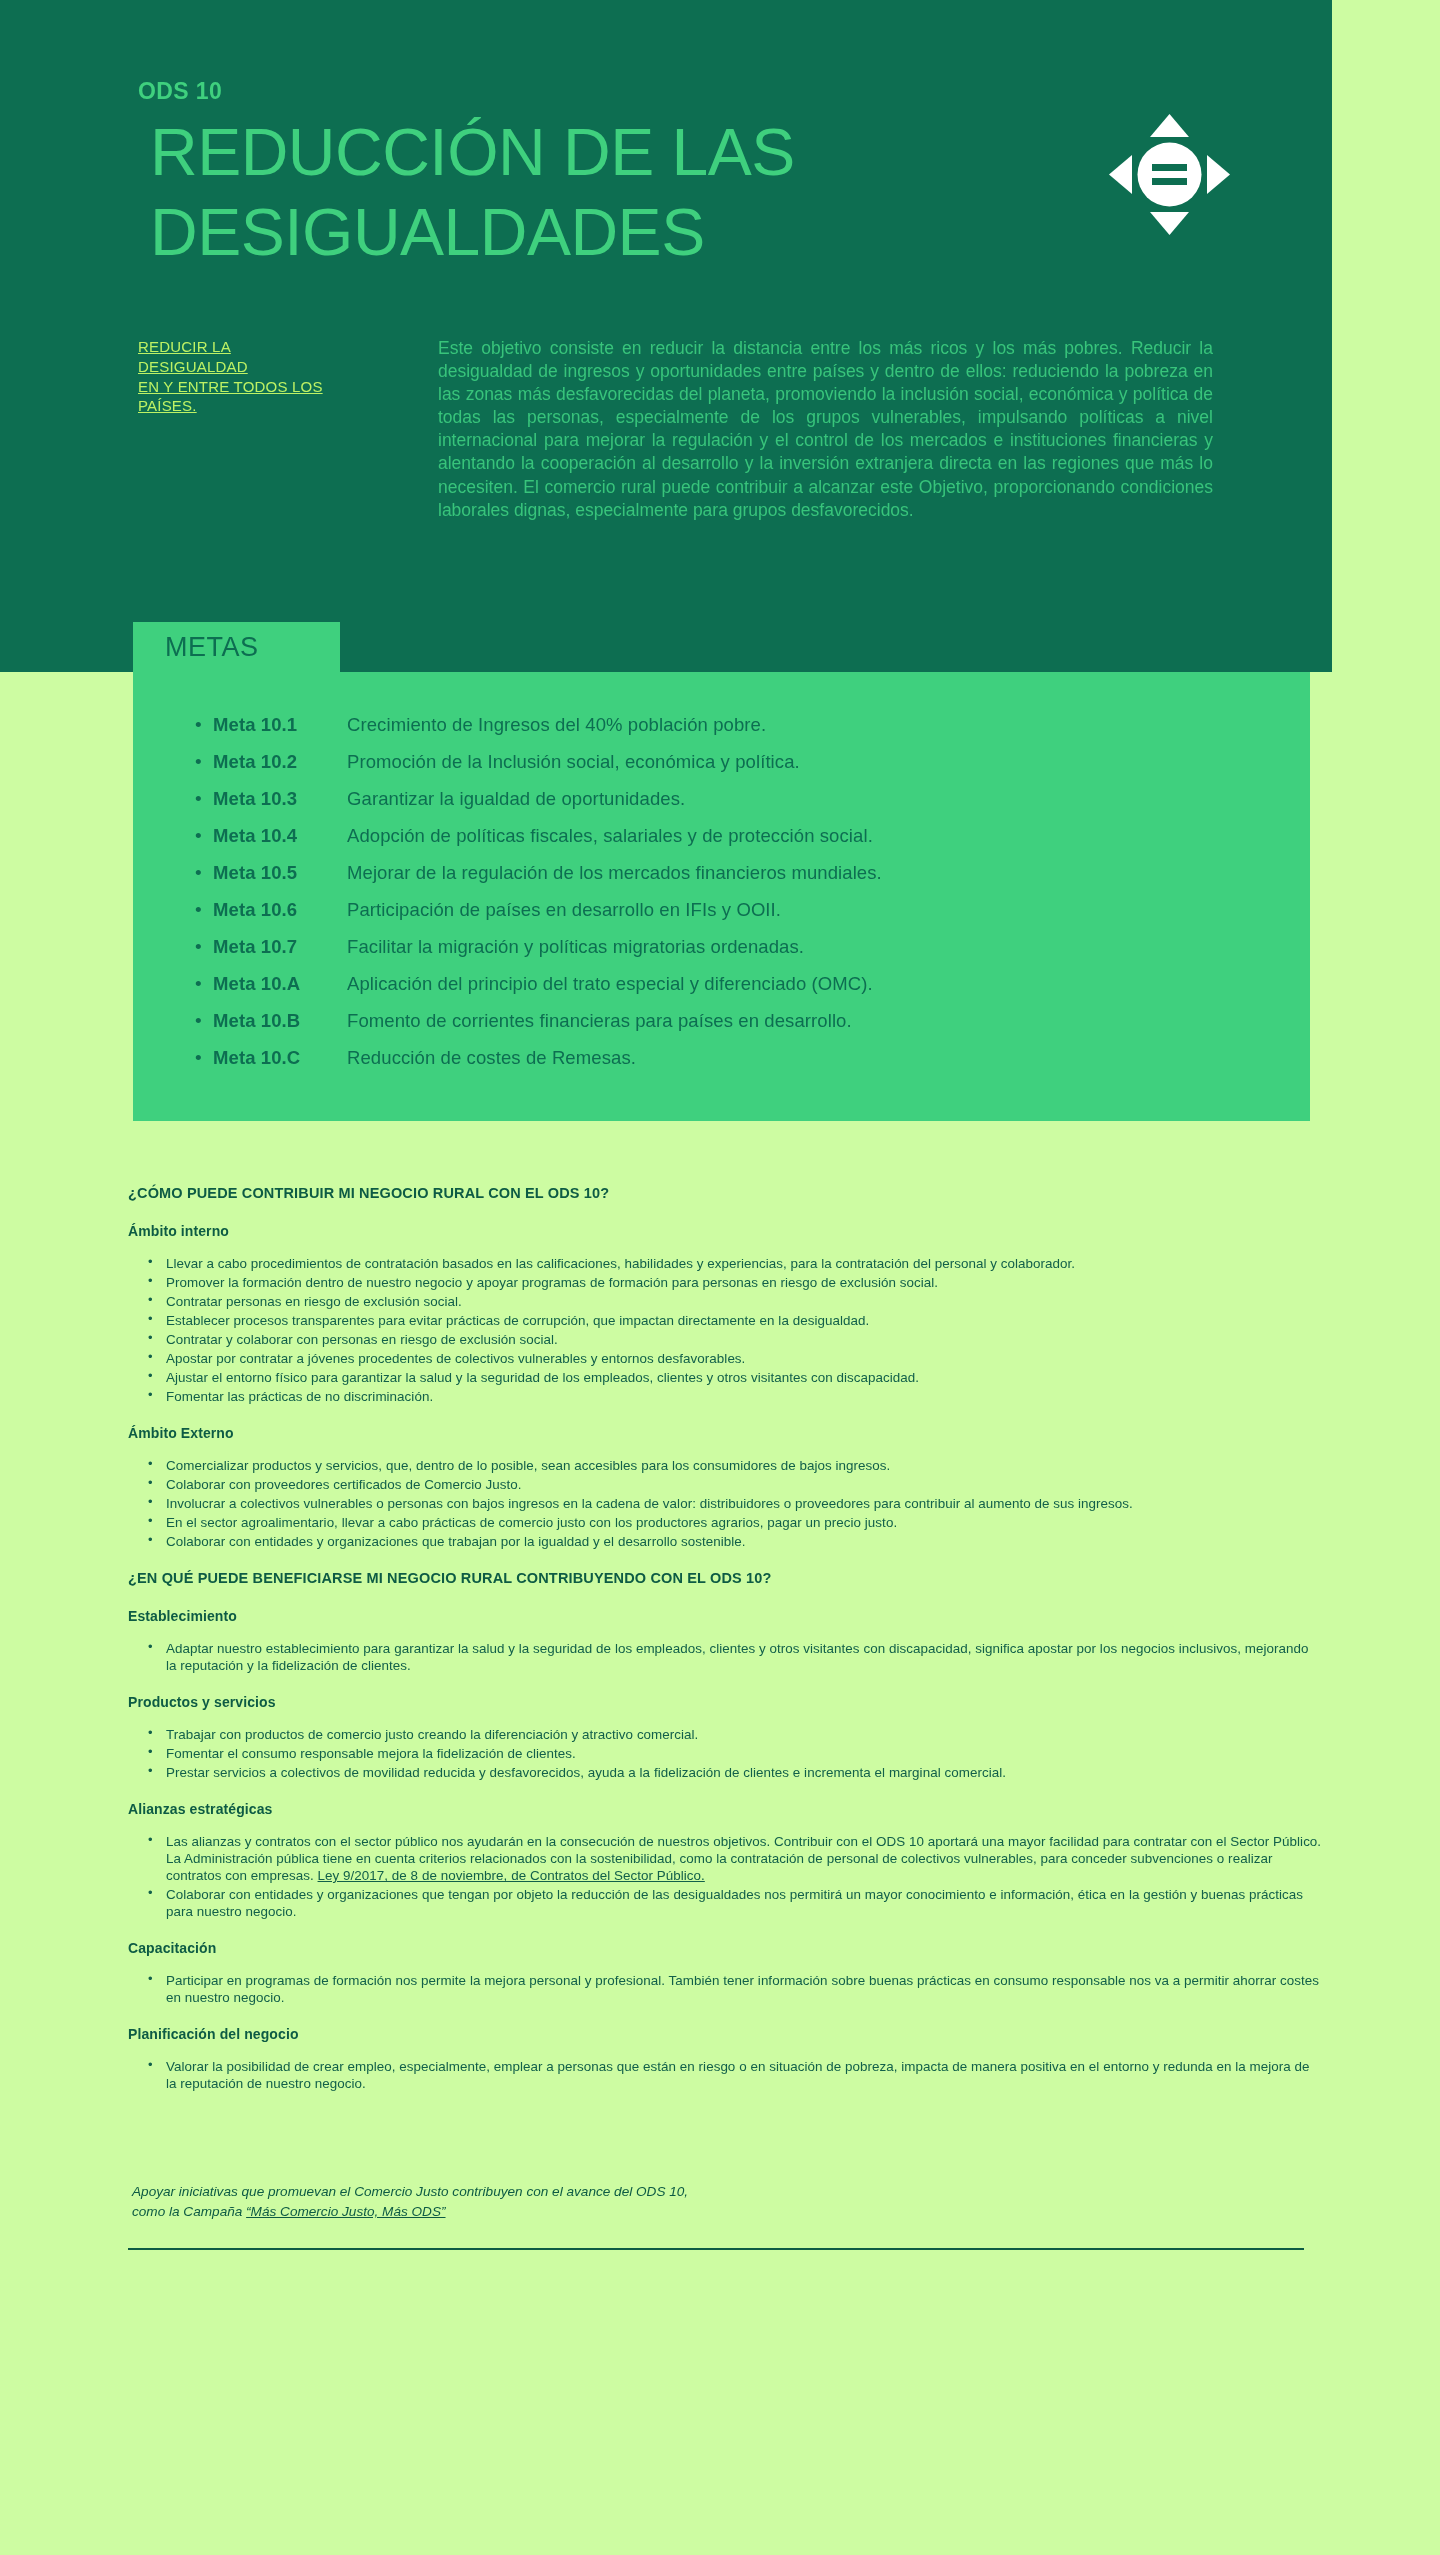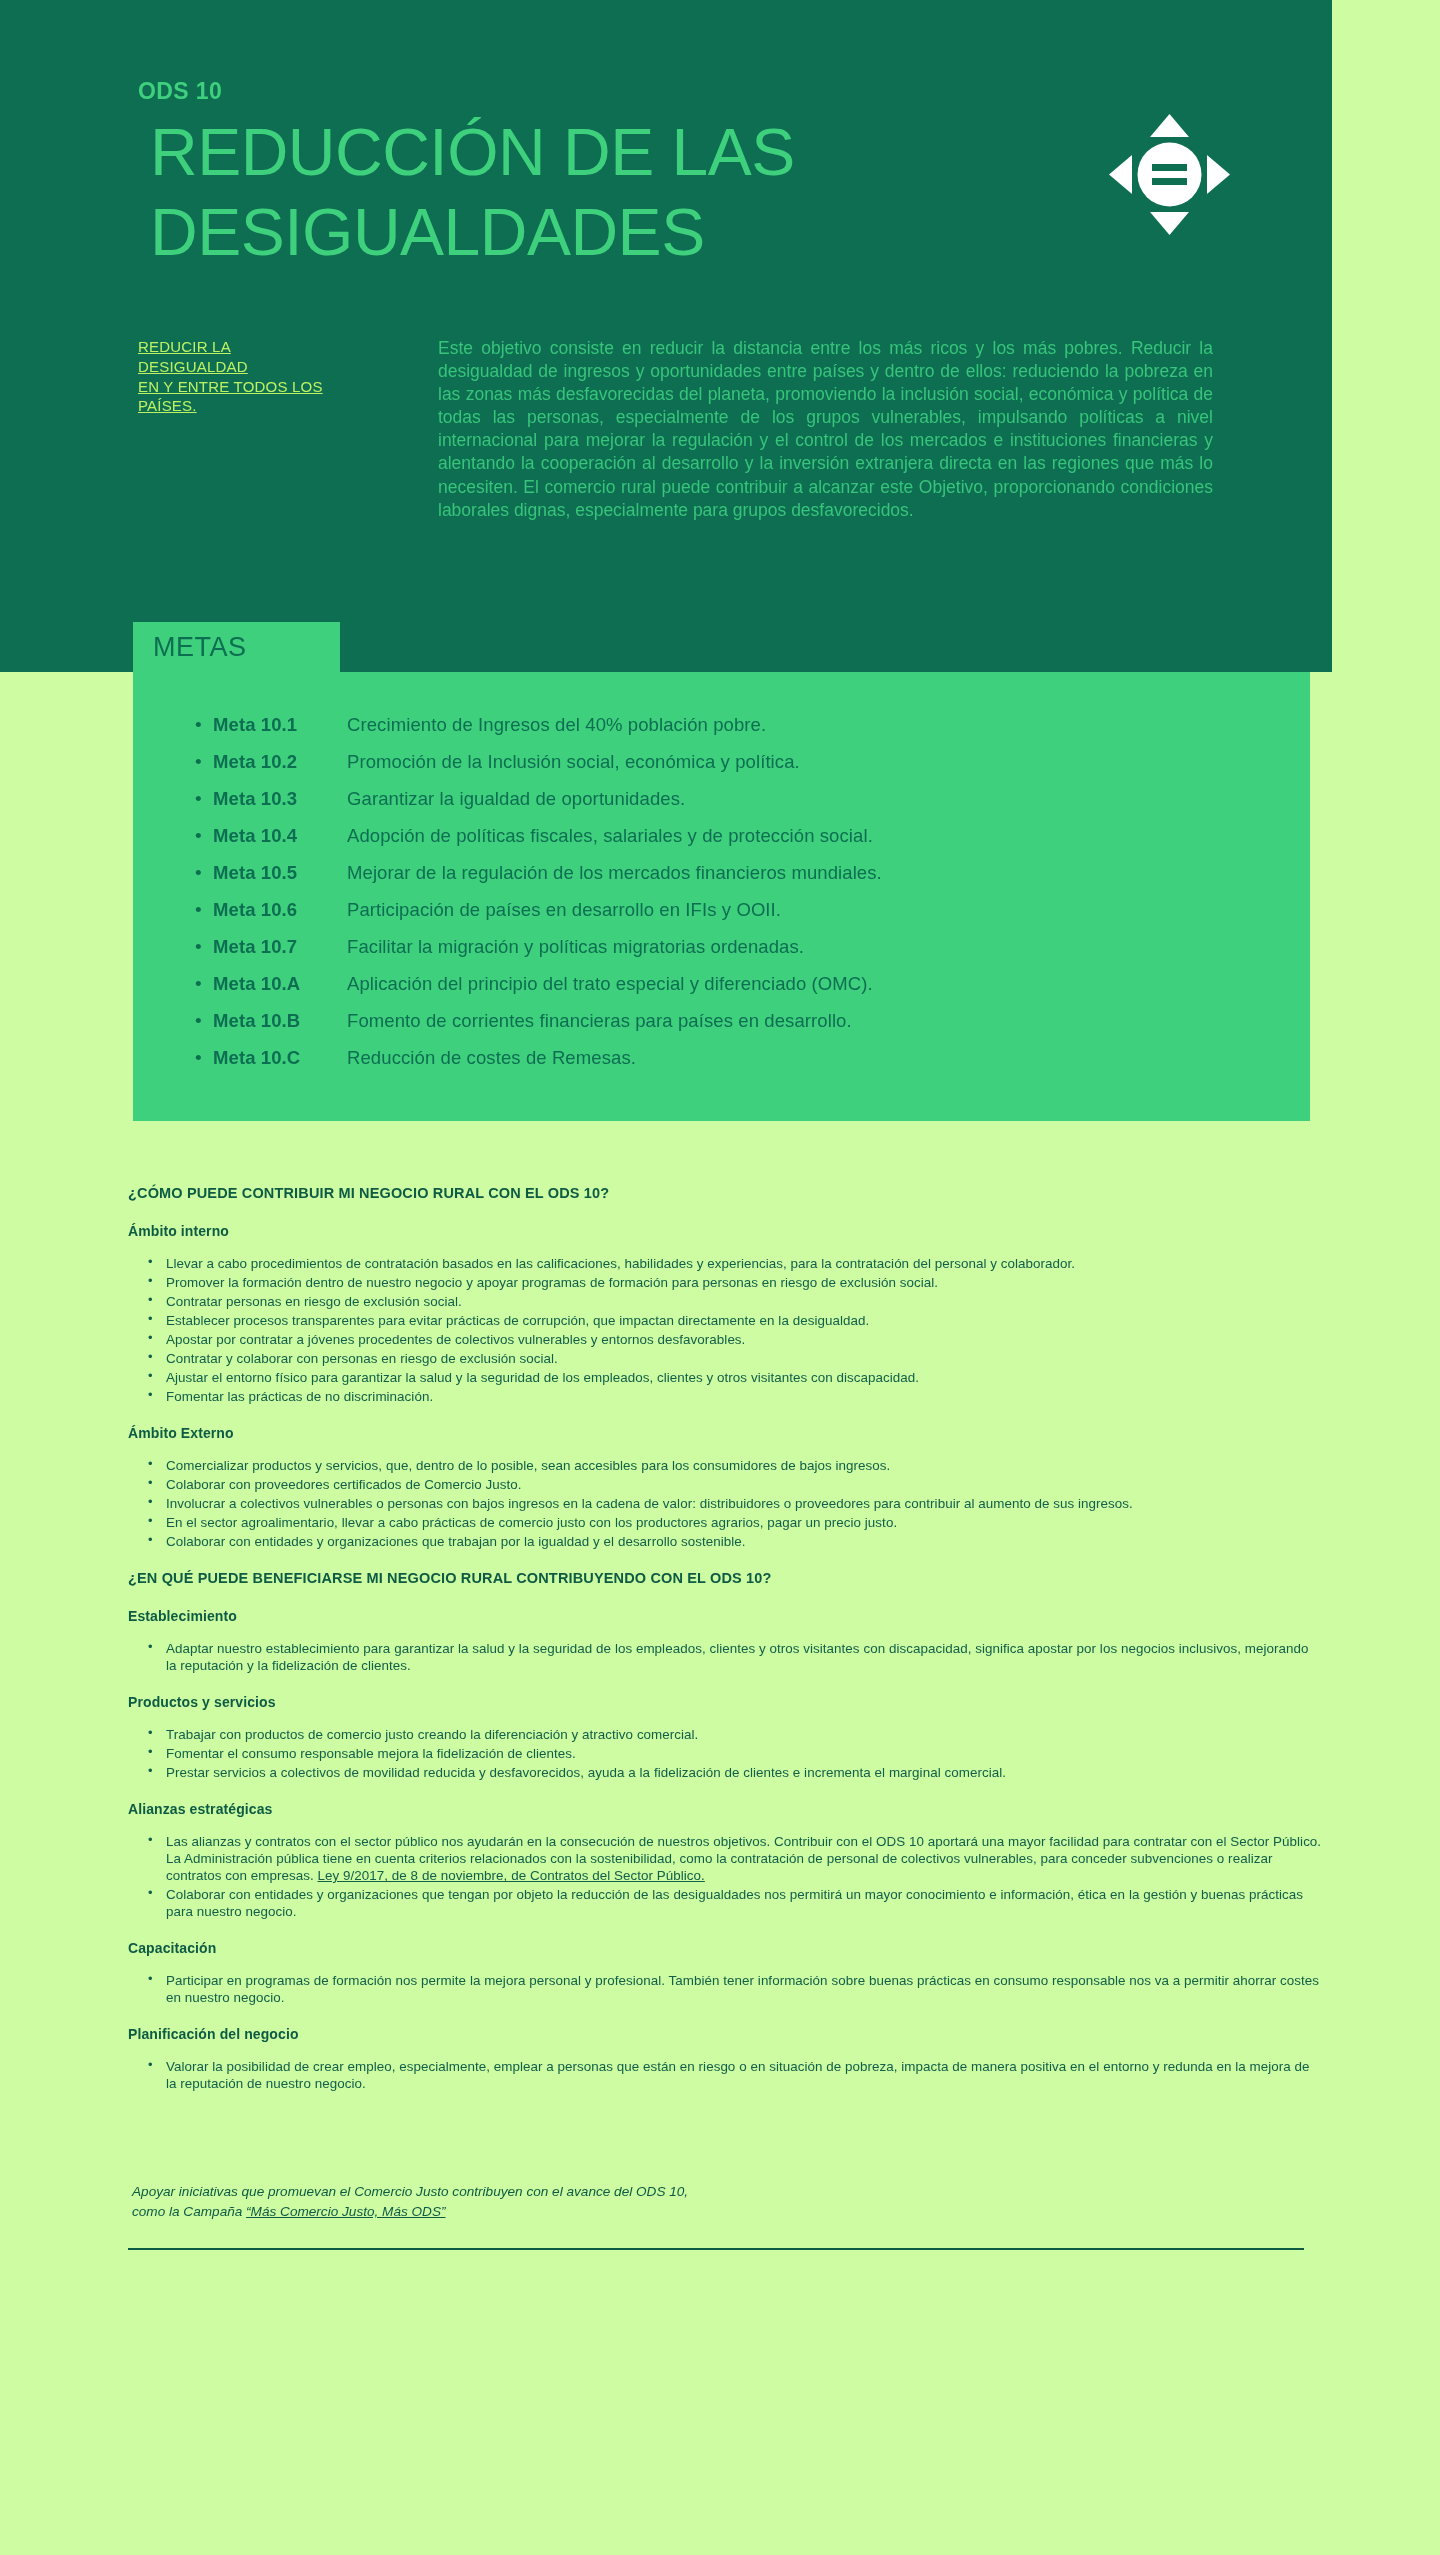--- a/index.html
+++ b/index.html
@@ -75,21 +75,21 @@
   
   .metas-tab{
     position:absolute;
     left:133px;
     bottom:0;
     width:207px;
     height:50px;
     background:#3fd07e;
     display:flex;
     align-items:center;
-    padding-left:20px;
+    padding-left:32px;
     box-sizing:border-box;
   }
   .metas-tab span{
     color:#0d6e51;
     font-size:27px;
     font-weight:300;
     letter-spacing:0.5px;
   }
 
   
@@ -295,22 +295,22 @@
     <div class="content-inner">
 
       <h2 class="q-head">¿CÓMO PUEDE CONTRIBUIR MI NEGOCIO RURAL CON EL ODS 10?</h2>
 
       <h3 class="sub-head">Ámbito interno</h3>
       <ul class="plain" id="interno-list">
           <li>Llevar a cabo procedimientos de contratación basados en las calificaciones, habilidades y experiencias, para la contratación del personal y colaborador.</li>
           <li>Promover la formación dentro de nuestro negocio y apoyar programas de formación para personas en riesgo de exclusión social.</li>
           <li>Contratar personas en riesgo de exclusión social.</li>
           <li>Establecer procesos transparentes para evitar prácticas de corrupción, que impactan directamente en la desigualdad.</li>
+          <li>Contratar y colaborar con personas en riesgo de exclusión social.</li>
           <li>Apostar por contratar a jóvenes procedentes de colectivos vulnerables y entornos desfavorables.</li>
-          <li>Contratar y colaborar con personas en riesgo de exclusión social.</li>
           <li>Ajustar el entorno físico para garantizar la salud y la seguridad de los empleados, clientes y otros visitantes con discapacidad.</li>
           <li>Fomentar las prácticas de no discriminación.</li>
         </ul>
 
       <h3 class="sub-head">Ámbito Externo</h3>
       <ul class="plain" id="externo-list">
           <li>Comercializar productos y servicios, que, dentro de lo posible, sean accesibles para los consumidores de bajos ingresos.</li>
           <li>Colaborar con proveedores certificados de Comercio Justo.</li>
           <li>Involucrar a colectivos vulnerables o personas con bajos ingresos en la cadena de valor: distribuidores o proveedores para contribuir al aumento de sus ingresos.</li>
           <li>En el sector agroalimentario, llevar a cabo prácticas de comercio justo con los productores agrarios, pagar un precio justo.</li>

